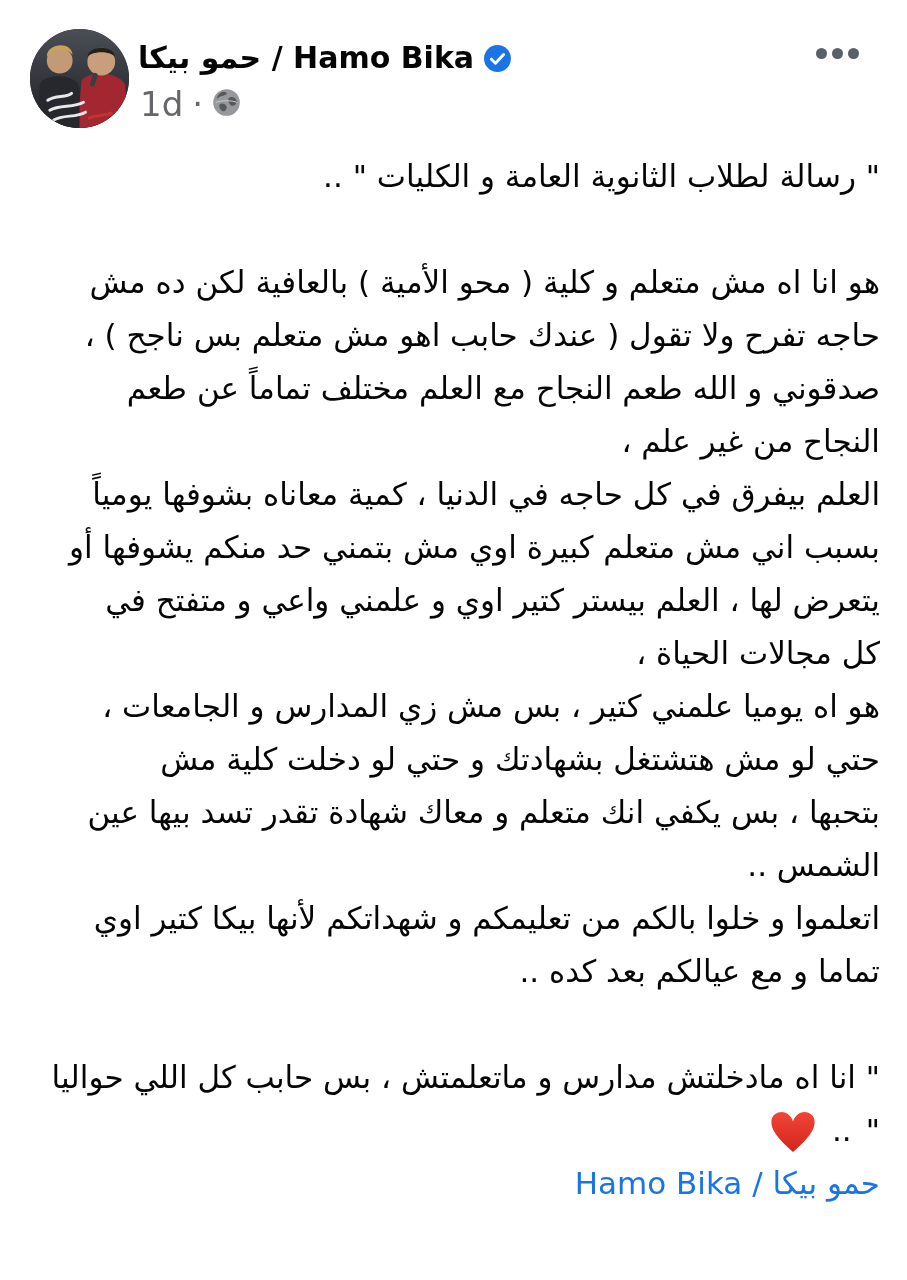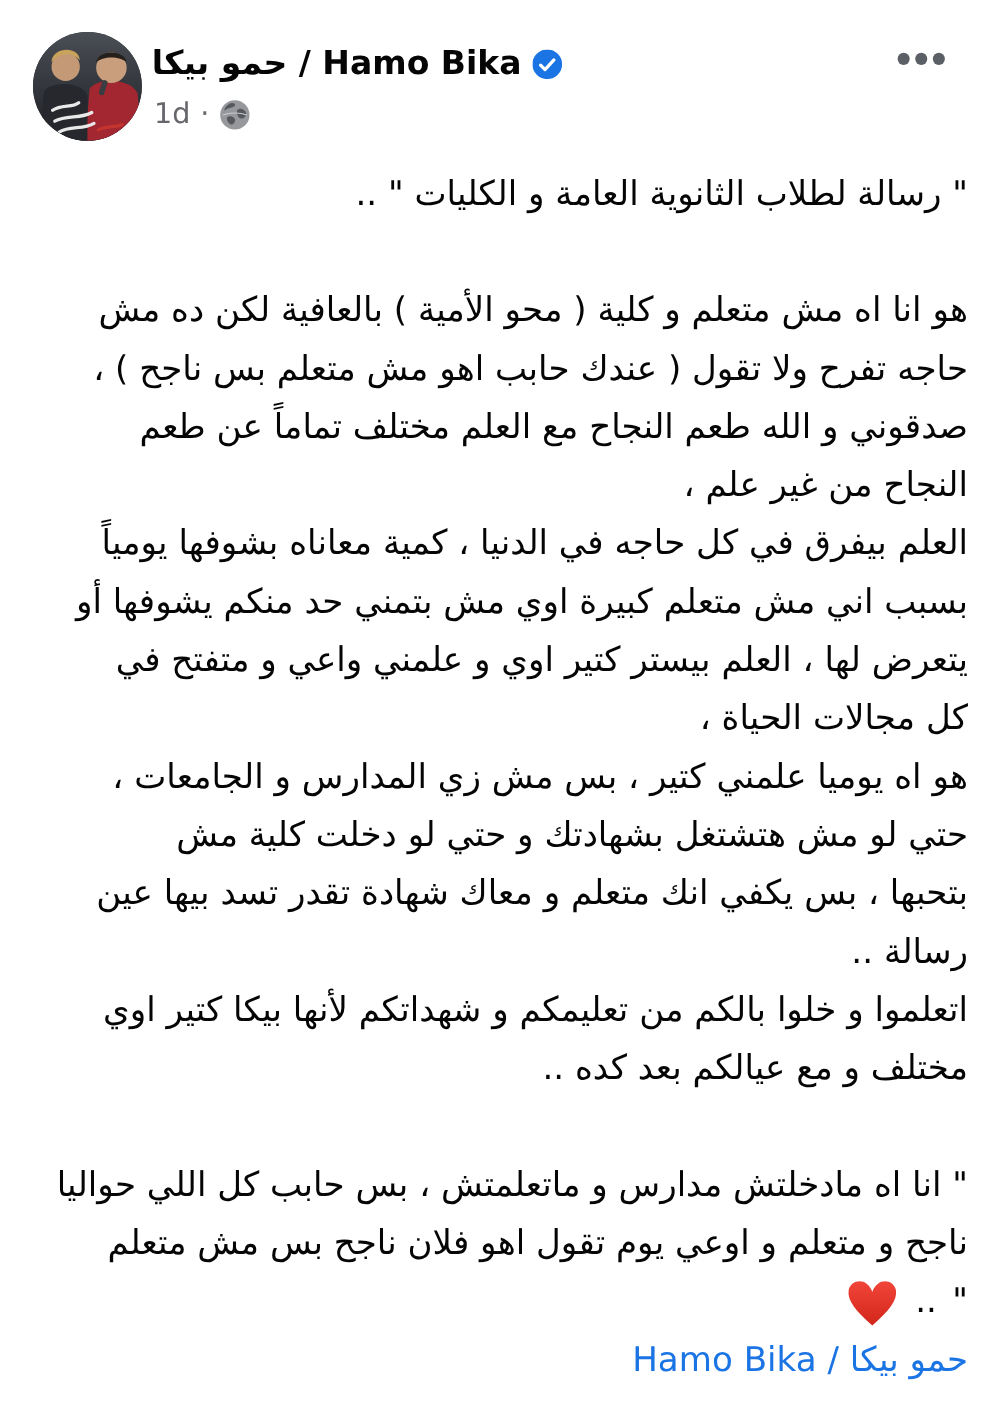--- a/index.html
+++ b/index.html
@@ -21,22 +21,22 @@
     position:absolute;left:138px;top:40px;
     display:flex;align-items:center;gap:10px;
   }
   .page-name{
     font-size:30px;font-weight:bold;color:#050505;line-height:36px;
     white-space:nowrap;
   }
   .badge{width:27px;height:27px;flex:0 0 auto;}
   .meta-row{
     position:absolute;left:140px;top:88px;
-    display:flex;align-items:center;gap:9px;
-    color:#65676b;font-size:26px;line-height:32px;
+    display:flex;gap:9px;
+    color:#65676b;font-size:34px;line-height:32px;
   }
   .globe{width:29px;height:29px;}
   .menu{
     position:absolute;right:44px;top:44px;
     display:flex;gap:5px;align-items:center;
     cursor:pointer;padding:4px;
   }
   .menu .dot{width:11px;height:11px;border-radius:50%;background:#5b5f66;}
   
   .post-body{
@@ -125,26 +125,25 @@
         <div class="post-line">حاجه تفرح ولا تقول ( عندك حابب اهو مش متعلم بس ناجح ) ،</div>
         <div class="post-line">صدقوني و الله طعم النجاح مع العلم مختلف تماماً عن طعم</div>
         <div class="post-line">النجاح من غير علم ،</div>
         <div class="post-line">العلم بيفرق في كل حاجه في الدنيا ، كمية معاناه بشوفها يومياً</div>
         <div class="post-line">بسبب اني مش متعلم كبيرة اوي مش بتمني حد منكم يشوفها أو</div>
         <div class="post-line">يتعرض لها ، العلم بيستر كتير اوي و علمني واعي و متفتح في</div>
         <div class="post-line">كل مجالات الحياة ،</div>
         <div class="post-line">هو اه يوميا علمني كتير ، بس مش زي المدارس و الجامعات ،</div>
         <div class="post-line">حتي لو مش هتشتغل بشهادتك و حتي لو دخلت كلية مش</div>
         <div class="post-line">بتحبها ، بس يكفي انك متعلم و معاك شهادة تقدر تسد بيها عين</div>
-        <div class="post-line">رسالة ..</div>
+        <div class="post-line">الشمس ..</div>
         <div class="post-line">اتعلموا و خلوا بالكم من تعليمكم و شهداتكم لأنها بيكا كتير اوي</div>
-        <div class="post-line">مختلف و مع عيالكم بعد كده ..</div>
+        <div class="post-line">تماما و مع عيالكم بعد كده ..</div>
         <div class="post-line"></div>
         <div class="post-line">" انا اه مادخلتش مدارس و ماتعلمتش ، بس حابب كل اللي حواليا</div>
-        <div class="post-line">ناجح و متعلم و اوعي يوم تقول اهو فلان ناجح بس مش متعلم</div>
       </div>
 
     <div class="quote-end">
       <span>"</span>
       <span>..</span>
       <svg class="heart" viewBox="0 0 50 46" aria-hidden="true">
         <defs>
           <linearGradient id="hg" x1="0" y1="0" x2="0" y2="1">
             <stop offset="0" stop-color="#f2453a"></stop>
             <stop offset="1" stop-color="#d3261b"></stop>

